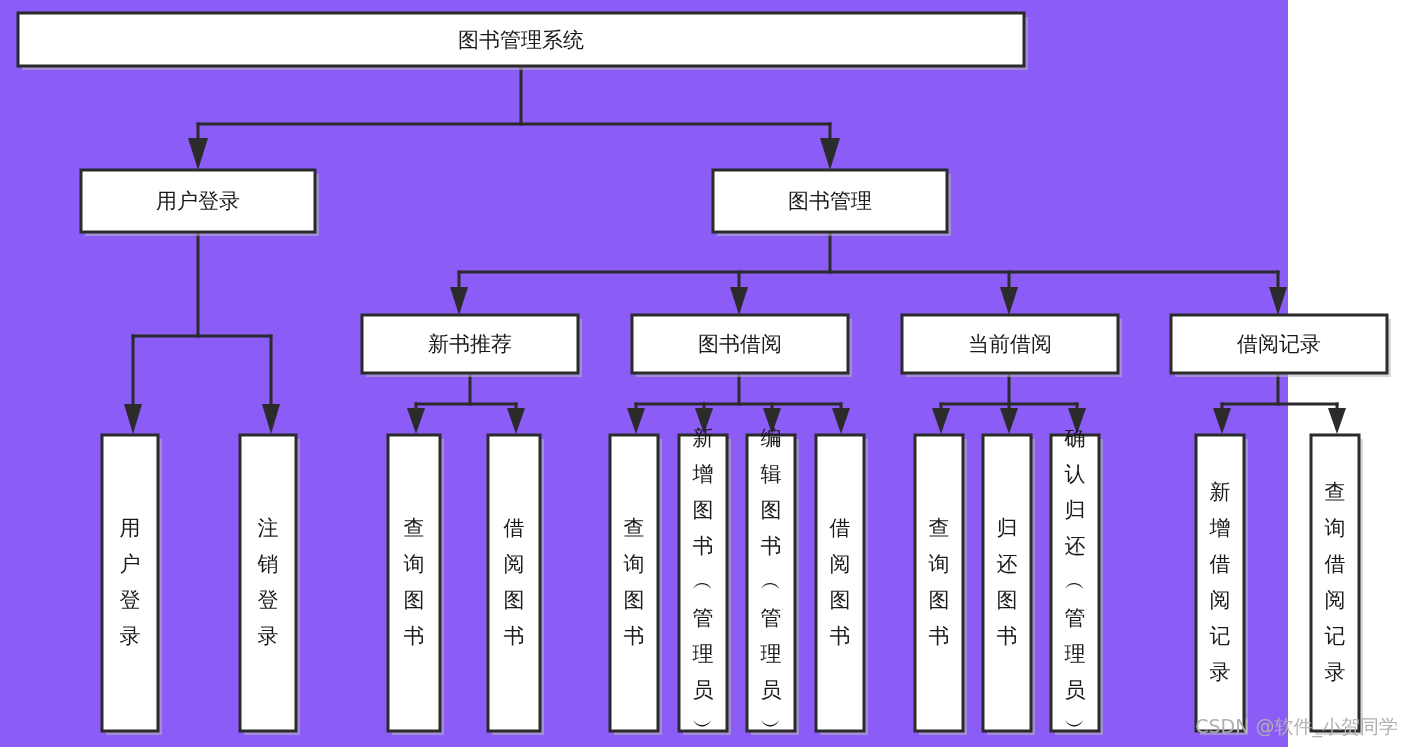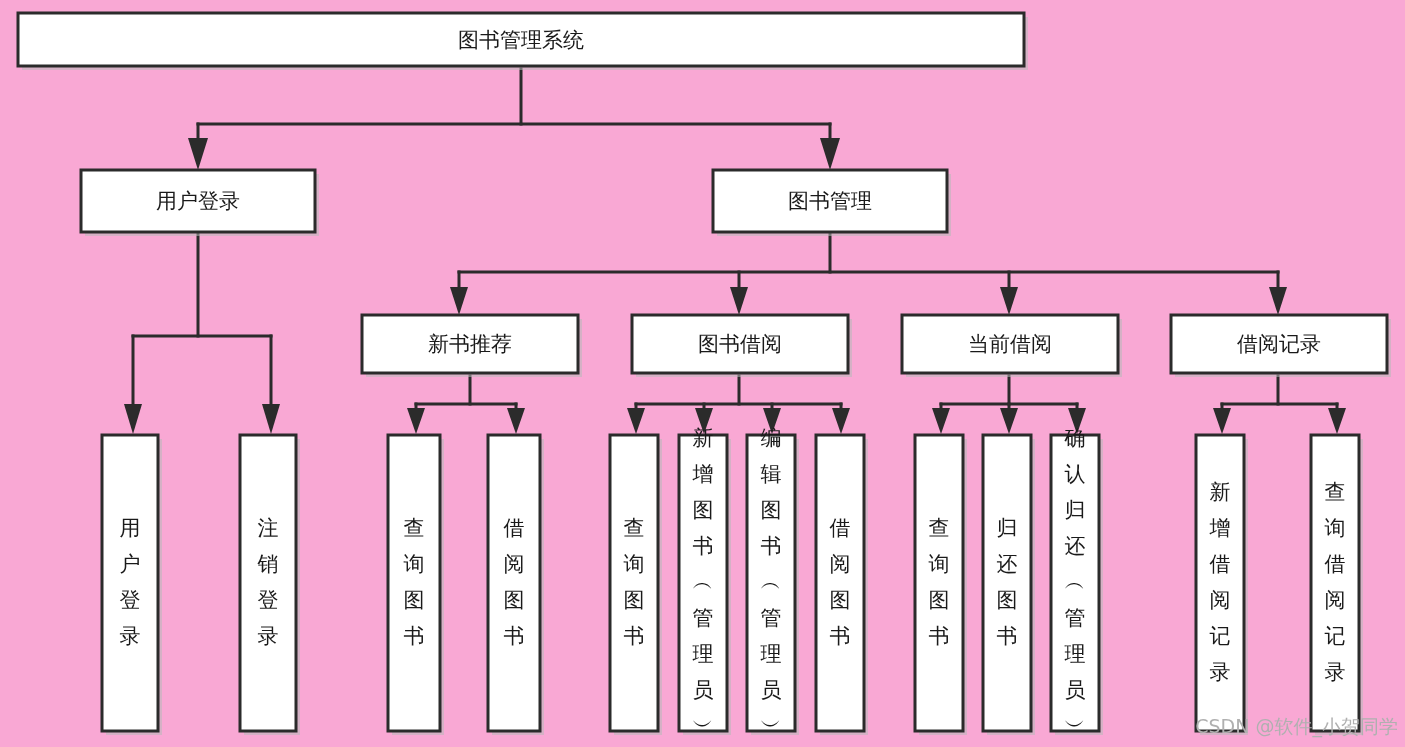--- a/index.html
+++ b/index.html
@@ -9,23 +9,23 @@
     background: #ffffff;
   }
   body {
     width: 1405px;
     height: 747px;
     font-family: "DejaVu Sans", "Liberation Sans", sans-serif;
     overflow: hidden;
   }
   #diagram-root {
     position: relative;
-    width: 1405px;
+    width: 1288px;
     height: 747px;
-    background: #f9a8d4;
+    background: #8b5cf6;
   }
   svg#diagram-svg {
     position: absolute;
     top: 0;
     left: 0;
     width: 1405px;
     height: 747px;
     display: block;
   }
   .node-box {

